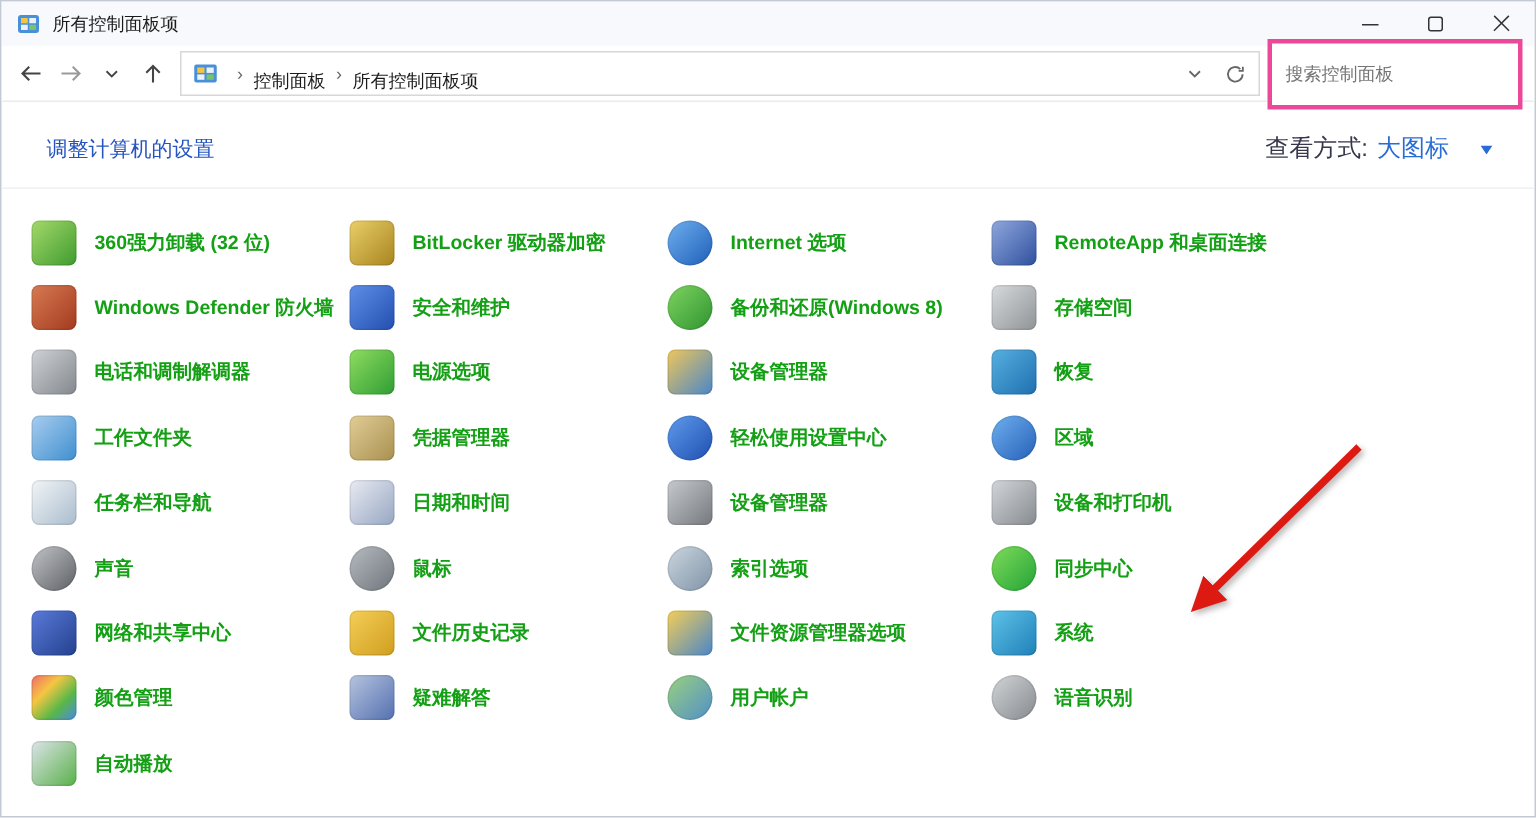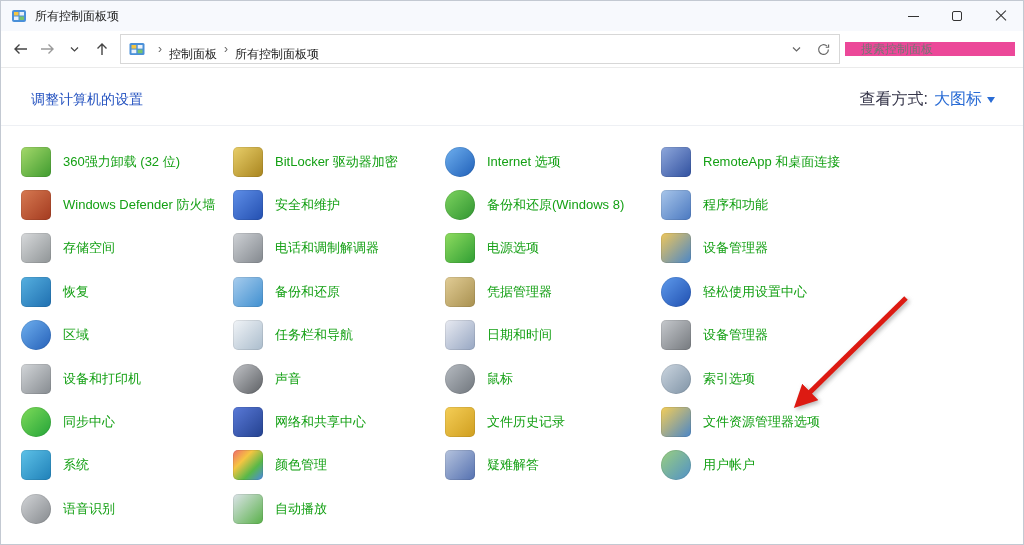--- a/index.html
+++ b/index.html
@@ -25,31 +25,31 @@
   
   .toolbar { height:37px; background:#fff; display:flex; align-items:center; padding:0 8px 0 6px; border-bottom:1px solid #ebebeb; }
   .nav-btn { width:27px; height:28px; display:flex; align-items:center; justify-content:center; }
   .nav-btn svg { stroke:#444; }
   .nav-btn.disabled svg { stroke:#9a9a9a; }
   .addressbar { flex:1; height:30px; border:1px solid #d7d7d7; display:flex; align-items:center; margin:0 5px; padding:0 8px; background:#fff; }
   .addressbar .cp-ico { width:16px; height:14px; margin-right:6px; flex:none; }
   .crumb-sep { color:#666; font-size:12px; margin:0 7px; }
   .crumb { font-size:12px; color:#1a1a1a; white-space:nowrap;margin-top:11px; }
   .addr-right { margin-left:auto; display:flex; align-items:center; gap:14px; }
-  .searchbox { width:170px; height:14px; border:7px solid #ec4899; display:flex; align-items:center; padding:0 9px; background:#fff; }
+  .searchbox { width:170px; height:47px; border:3px solid #ec4899; display:flex; align-items:center; padding:0 9px; background:#fff; }
   .searchbox input { border:none; outline:none; flex:1; font-size:12px; color:#333; font-family:inherit; background:transparent; }
   .searchbox input::placeholder { color:#757575; }
   
   .header-row { display:flex; align-items:center; padding:21px 28px 15px 30px; border-bottom:1px solid #eef0f4; }
   .page-title { font-size:14px; color:var(--header-blue); }
   .view-by { margin-left:auto; display:flex; align-items:flex-start; font-size:16px; }
   .view-by .vb-label { color:#37374b; margin-right:6px; }
-  .view-by .vb-value { color:var(--link-blue); display:flex; align-items:center; gap:5px; }
-  
-  .content { position:relative; }
+  .view-by .vb-value { color:var(--link-blue); display:flex; align-items:center; gap:21px; }
+  
+  .content { position:relative;font-weight:bold; }
   .grid { margin:14px 0 0 20px; width:990px; display:grid;
           grid-template-columns:212px 212px 216px 1fr; grid-auto-rows:43.4px; align-items:center; }
   .cell { display:flex; align-items:center; cursor:pointer; padding-right:10px; }
   .ico { width:30px; height:30px; margin-right:12px; flex:none; border-radius:5px;
          box-shadow:inset 0 0 0 1px rgba(0,0,0,.08); }
   .ico.round { border-radius:50%; }
   .lbl { font-size:13px; line-height:16px; color:var(--item-green); }
   
   .arrow-overlay { position:absolute; left:0; top:0; width:1024px; height:545px; pointer-events:none; z-index:6;
                    filter:drop-shadow(2px 2px 2px rgba(120,120,120,.55)); }
@@ -170,24 +170,20 @@
       </div>
       <div class="cell">
         <span class="ico" style="background: linear-gradient(135deg, rgb(95, 143, 232), rgb(35, 79, 176));"></span>
         <span class="lbl">安全和维护</span>
       </div>
       <div class="cell">
         <span class="ico round" style="background: linear-gradient(135deg, rgb(126, 212, 96), rgb(47, 148, 48));"></span>
         <span class="lbl">备份和还原(Windows 8)</span>
       </div>
       <div class="cell">
-        <span class="ico" style="background: linear-gradient(135deg, rgb(168, 198, 234), rgb(74, 120, 192));"></span>
-        <span class="lbl">程序和功能</span>
-      </div>
-      <div class="cell">
         <span class="ico" style="background: linear-gradient(135deg, rgb(216, 218, 220), rgb(143, 148, 150));"></span>
         <span class="lbl">存储空间</span>
       </div>
       <div class="cell">
         <span class="ico" style="background: linear-gradient(135deg, rgb(207, 210, 214), rgb(131, 136, 142));"></span>
         <span class="lbl">电话和调制解调器</span>
       </div>
       <div class="cell">
         <span class="ico" style="background: linear-gradient(135deg, rgb(143, 220, 96), rgb(47, 158, 51));"></span>
         <span class="lbl">电源选项</span>
@@ -195,21 +191,21 @@
       <div class="cell">
         <span class="ico" style="background: linear-gradient(135deg, rgb(240, 199, 90), rgb(74, 134, 200));"></span>
         <span class="lbl">设备管理器</span>
       </div>
       <div class="cell">
         <span class="ico" style="background: linear-gradient(135deg, rgb(86, 176, 224), rgb(31, 111, 176));"></span>
         <span class="lbl">恢复</span>
       </div>
       <div class="cell">
         <span class="ico" style="background: linear-gradient(135deg, rgb(168, 205, 238), rgb(63, 143, 208));"></span>
-        <span class="lbl">备份和还原</span>
+        <span class="lbl">工作文件夹</span>
       </div>
       <div class="cell">
         <span class="ico" style="background: linear-gradient(135deg, rgb(226, 205, 150), rgb(168, 144, 79));"></span>
         <span class="lbl">凭据管理器</span>
       </div>
       <div class="cell">
         <span class="ico round" style="background: linear-gradient(135deg, rgb(95, 155, 236), rgb(31, 79, 176));"></span>
         <span class="lbl">轻松使用设置中心</span>
       </div>
       <div class="cell">

